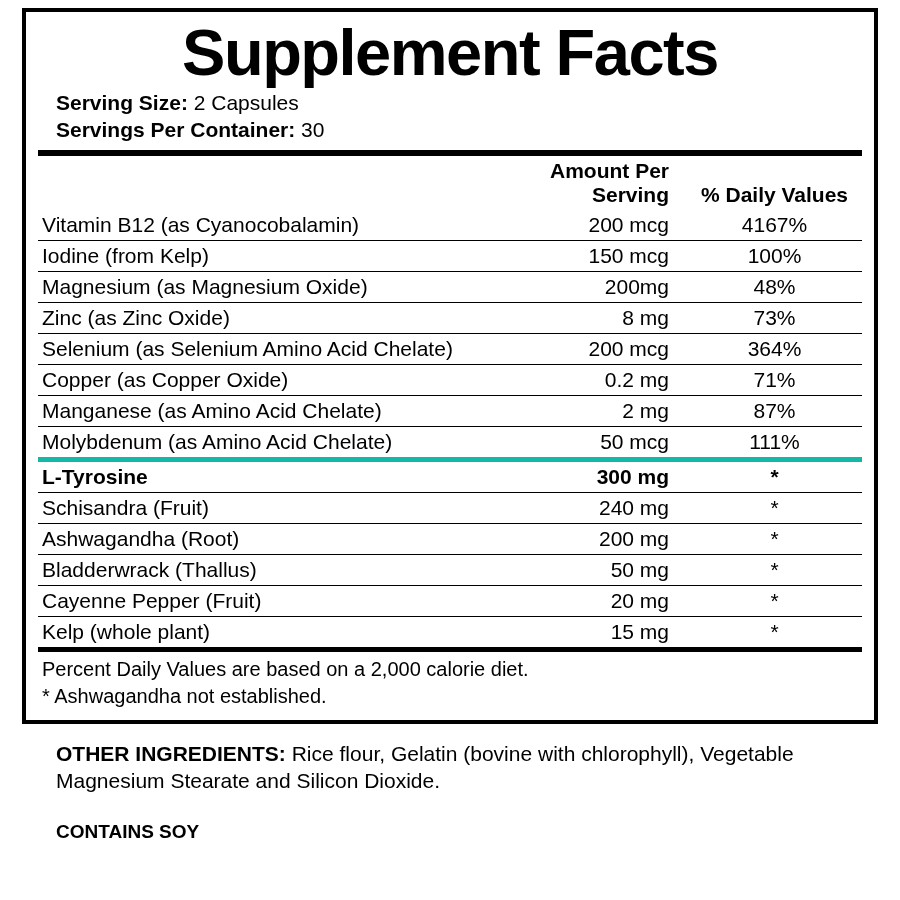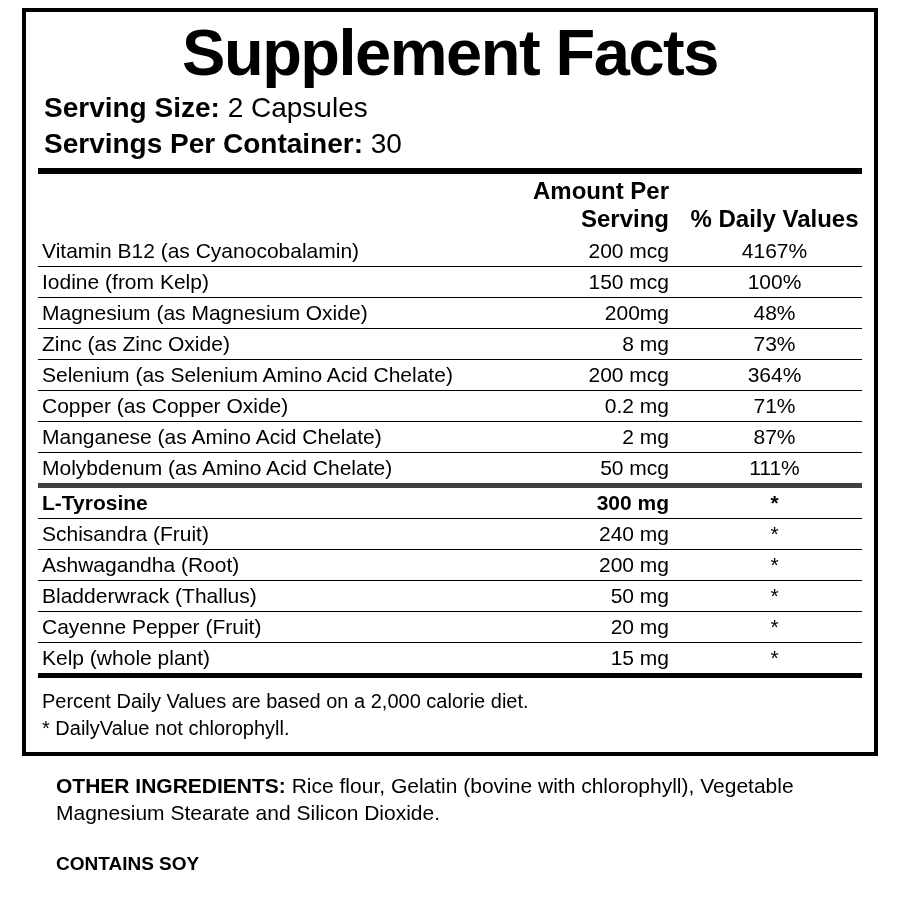--- a/index.html
+++ b/index.html
@@ -35,23 +35,23 @@
     font-size: 65px;
     font-weight: bold;
     letter-spacing: -1.5px;
     line-height: 1.02;
     text-align: center;
     margin: 2px 0 4px 0;
     white-space: nowrap;
   }
 
   .serving-line {
-    font-size: 28px;
+    font-size: 21px;
     line-height: 1.28;
-    margin-left: 6px;
+    margin-left: 18px;
   }
   .serving-line b { font-weight: bold; }
 
   .rule-thick {
     border-bottom: 6px solid #000;
     margin-top: 6px;
   }
 
   table.facts {
     width: 100%;
@@ -61,46 +61,46 @@
   table.facts td, table.facts th {
     padding: 3px 0 3px 0;
     vertical-align: bottom;
   }
   .col-name  { text-align: left; padding-left: 4px !important; }
   .col-amt   { text-align: right; width: 200px; padding-right: 18px !important; }
   .col-dv    { text-align: center; width: 175px; }
 
   .head-row th {
     font-weight: bold;
-    font-size: 24px;
+    font-size: 21px;
     padding-bottom: 6px;
     padding-top: 2px;
   }
   .head-row th.col-name { border: none; }
 
   .row-line td {
     border-top: 1.5px solid #000;
   }
   .row-first td {
     border-top: none;
   }
   .group-start td {
-    border-top: 5px solid #404040;
+    border-top: 5px solid #14b8a6;
   }
   .bold td { font-weight: bold; }
 
   .bottom-rule {
     border-top: 5px solid #000;
     margin-top: 0;
   }
 
   .footnotes {
     font-size: 20px;
     line-height: 1.35;
-    padding: 10px 0 0 4px;
+    padding: 4px 0 0 4px;
   }
 
   .other {
     font-size: 21px;
     line-height: 1.3;
     margin: 16px 0 0 34px;
     width: 820px;
   }
   .other b { font-weight: bold; }
 
@@ -209,21 +209,21 @@
         <td class="col-amt">15 mg</td>
         <td class="col-dv">*</td>
       </tr>
     </tbody>
       </table>
 
     <div class="bottom-rule"></div>
 
     <div class="footnotes">
       <div>Percent Daily Values are based on a 2,000 calorie diet.</div>
-      <div>* DailyValue not chlorophyll.</div>
+      <div>* Ashwagandha not established.</div>
     </div>
 
   </div>
 
   <div class="other">
     <b>OTHER INGREDIENTS:</b><span> Rice flour, Gelatin (bovine with chlorophyll), Vegetable Magnesium Stearate and Silicon Dioxide.</span>
   </div>
 
   <div class="contains">CONTAINS SOY</div>
 

